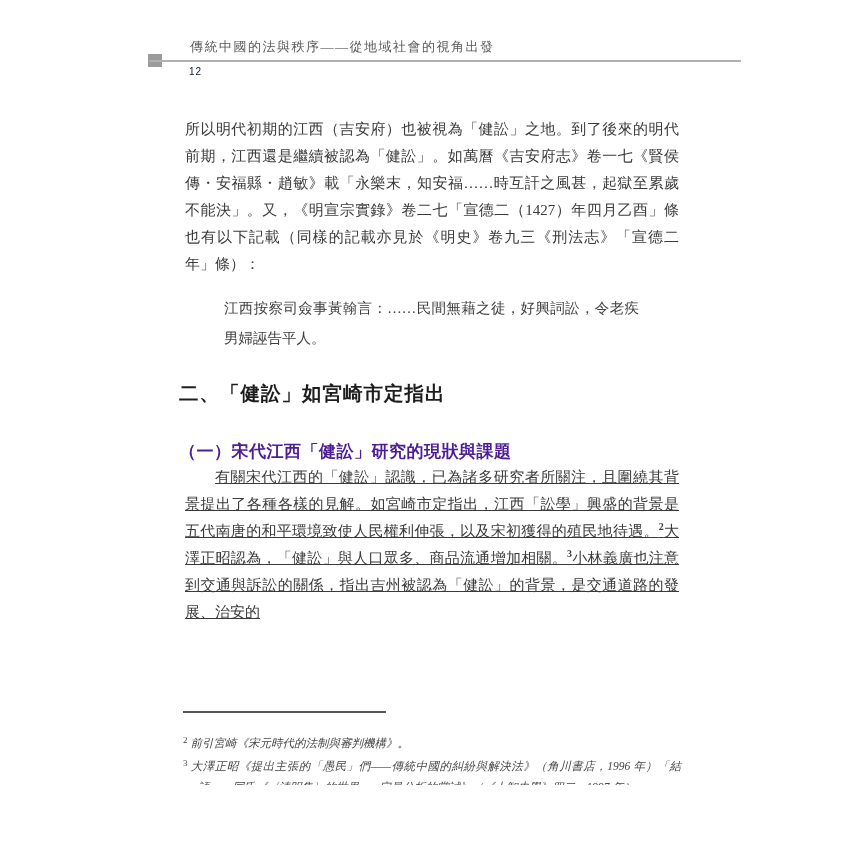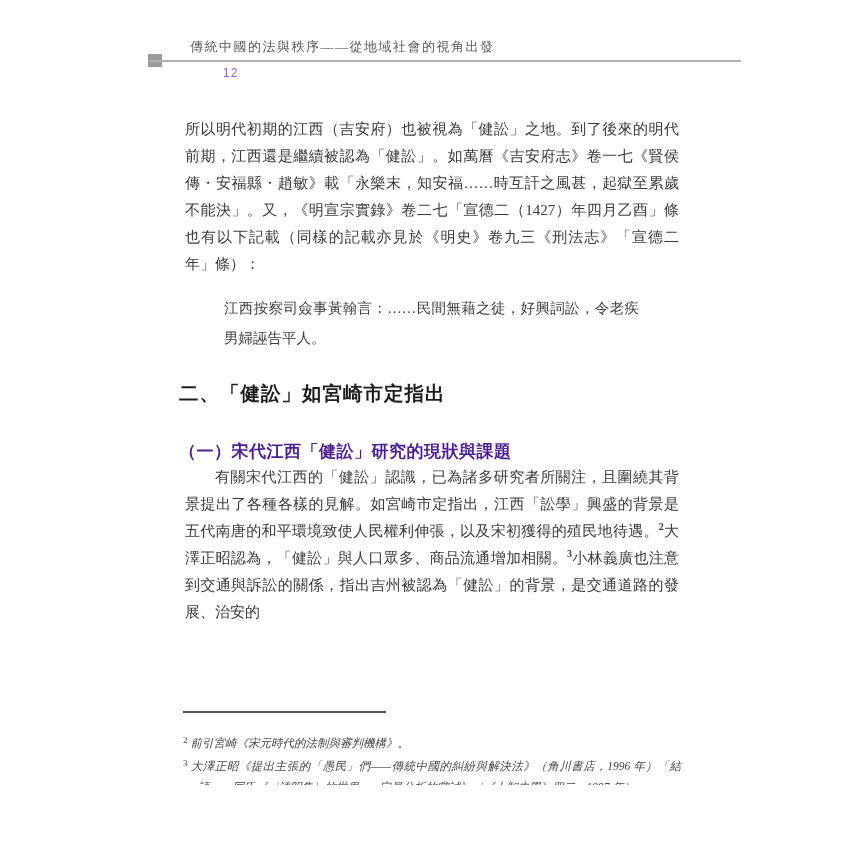--- a/index.html
+++ b/index.html
@@ -14,31 +14,31 @@
     position:absolute; left:190px; top:38px; font-size:13px; letter-spacing:1.5px;
     color:#5a5a5a; white-space:nowrap;
   }
   .header-square {
     position:absolute; left:148px; top:54px; width:14px; height:13px; background:#9b9b9b;
   }
   .header-rule {
     position:absolute; left:149px; top:60px; width:592px; height:2px; background:#b0b0b0;
   }
   .page-number {
-    position:absolute; left:189px; top:66px; font-size:12px; letter-spacing:1px;
-    font-family:"Liberation Sans","DejaVu Sans",sans-serif; color:#8b5cf6;margin-left:34px;
+    position:absolute; left:189px; top:66px; font-size:10px; letter-spacing:1px;
+    font-family:"Liberation Sans","DejaVu Sans",sans-serif; color:#0f172a;
   }
 
   
   .body-col { position:absolute; left:185px; top:116px; width:494px; }
   p.para {
     margin:0; font-size:15px; line-height:27px; text-align:justify;
     text-justify:inter-ideograph; color:#3a3a3a;
   }
-  p.para.indent { text-indent:2em; }
+  p.para.indent { text-indent:2em;text-decoration:underline; }
   .block-quote {
     margin:15px 40px 14px 39px; font-size:14.5px; line-height:30px;
     color:#3e3e3e; text-align:justify; text-justify:inter-ideograph;
   }
   .section-heading {
     margin:27px 0 0 -6px; font-family:"Liberation Sans","DejaVu Sans",sans-serif;
     font-weight:bold; font-size:19.5px; letter-spacing:1px; color:#1d1d1d; line-height:26px;
   }
   .subsection-heading {
     margin:34px 0 0 -6px; font-family:"Liberation Sans","DejaVu Sans",sans-serif;

